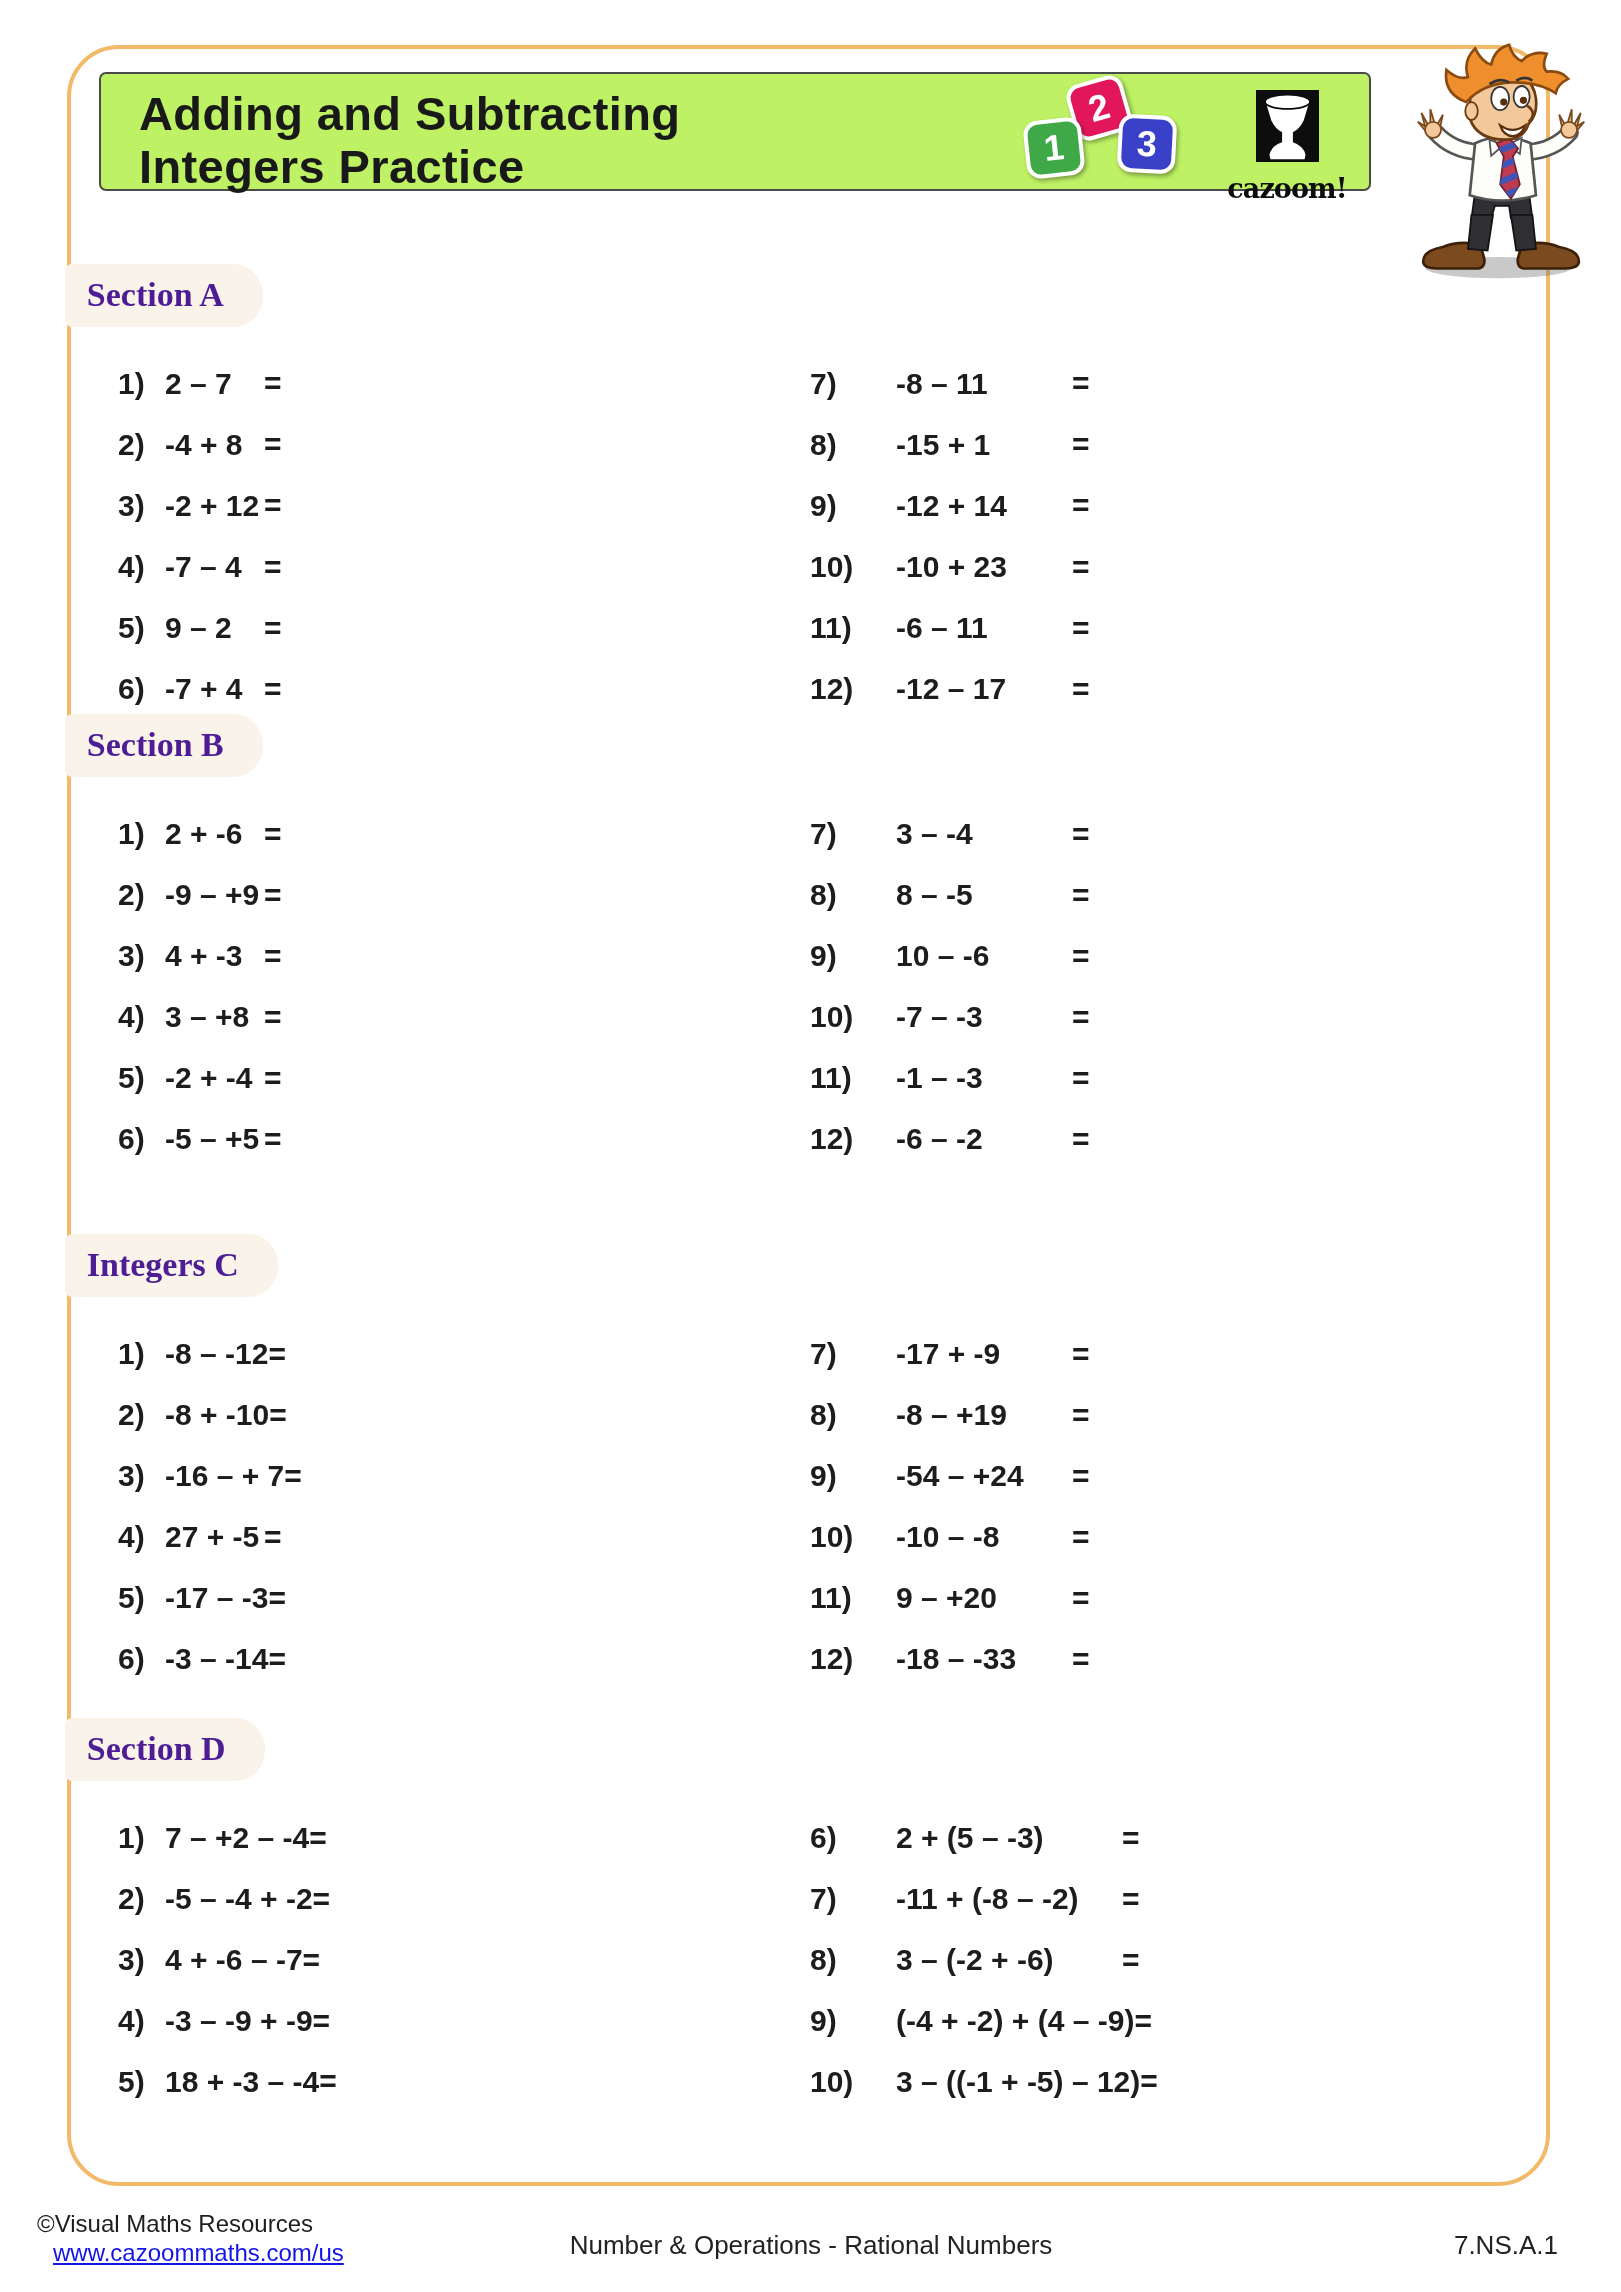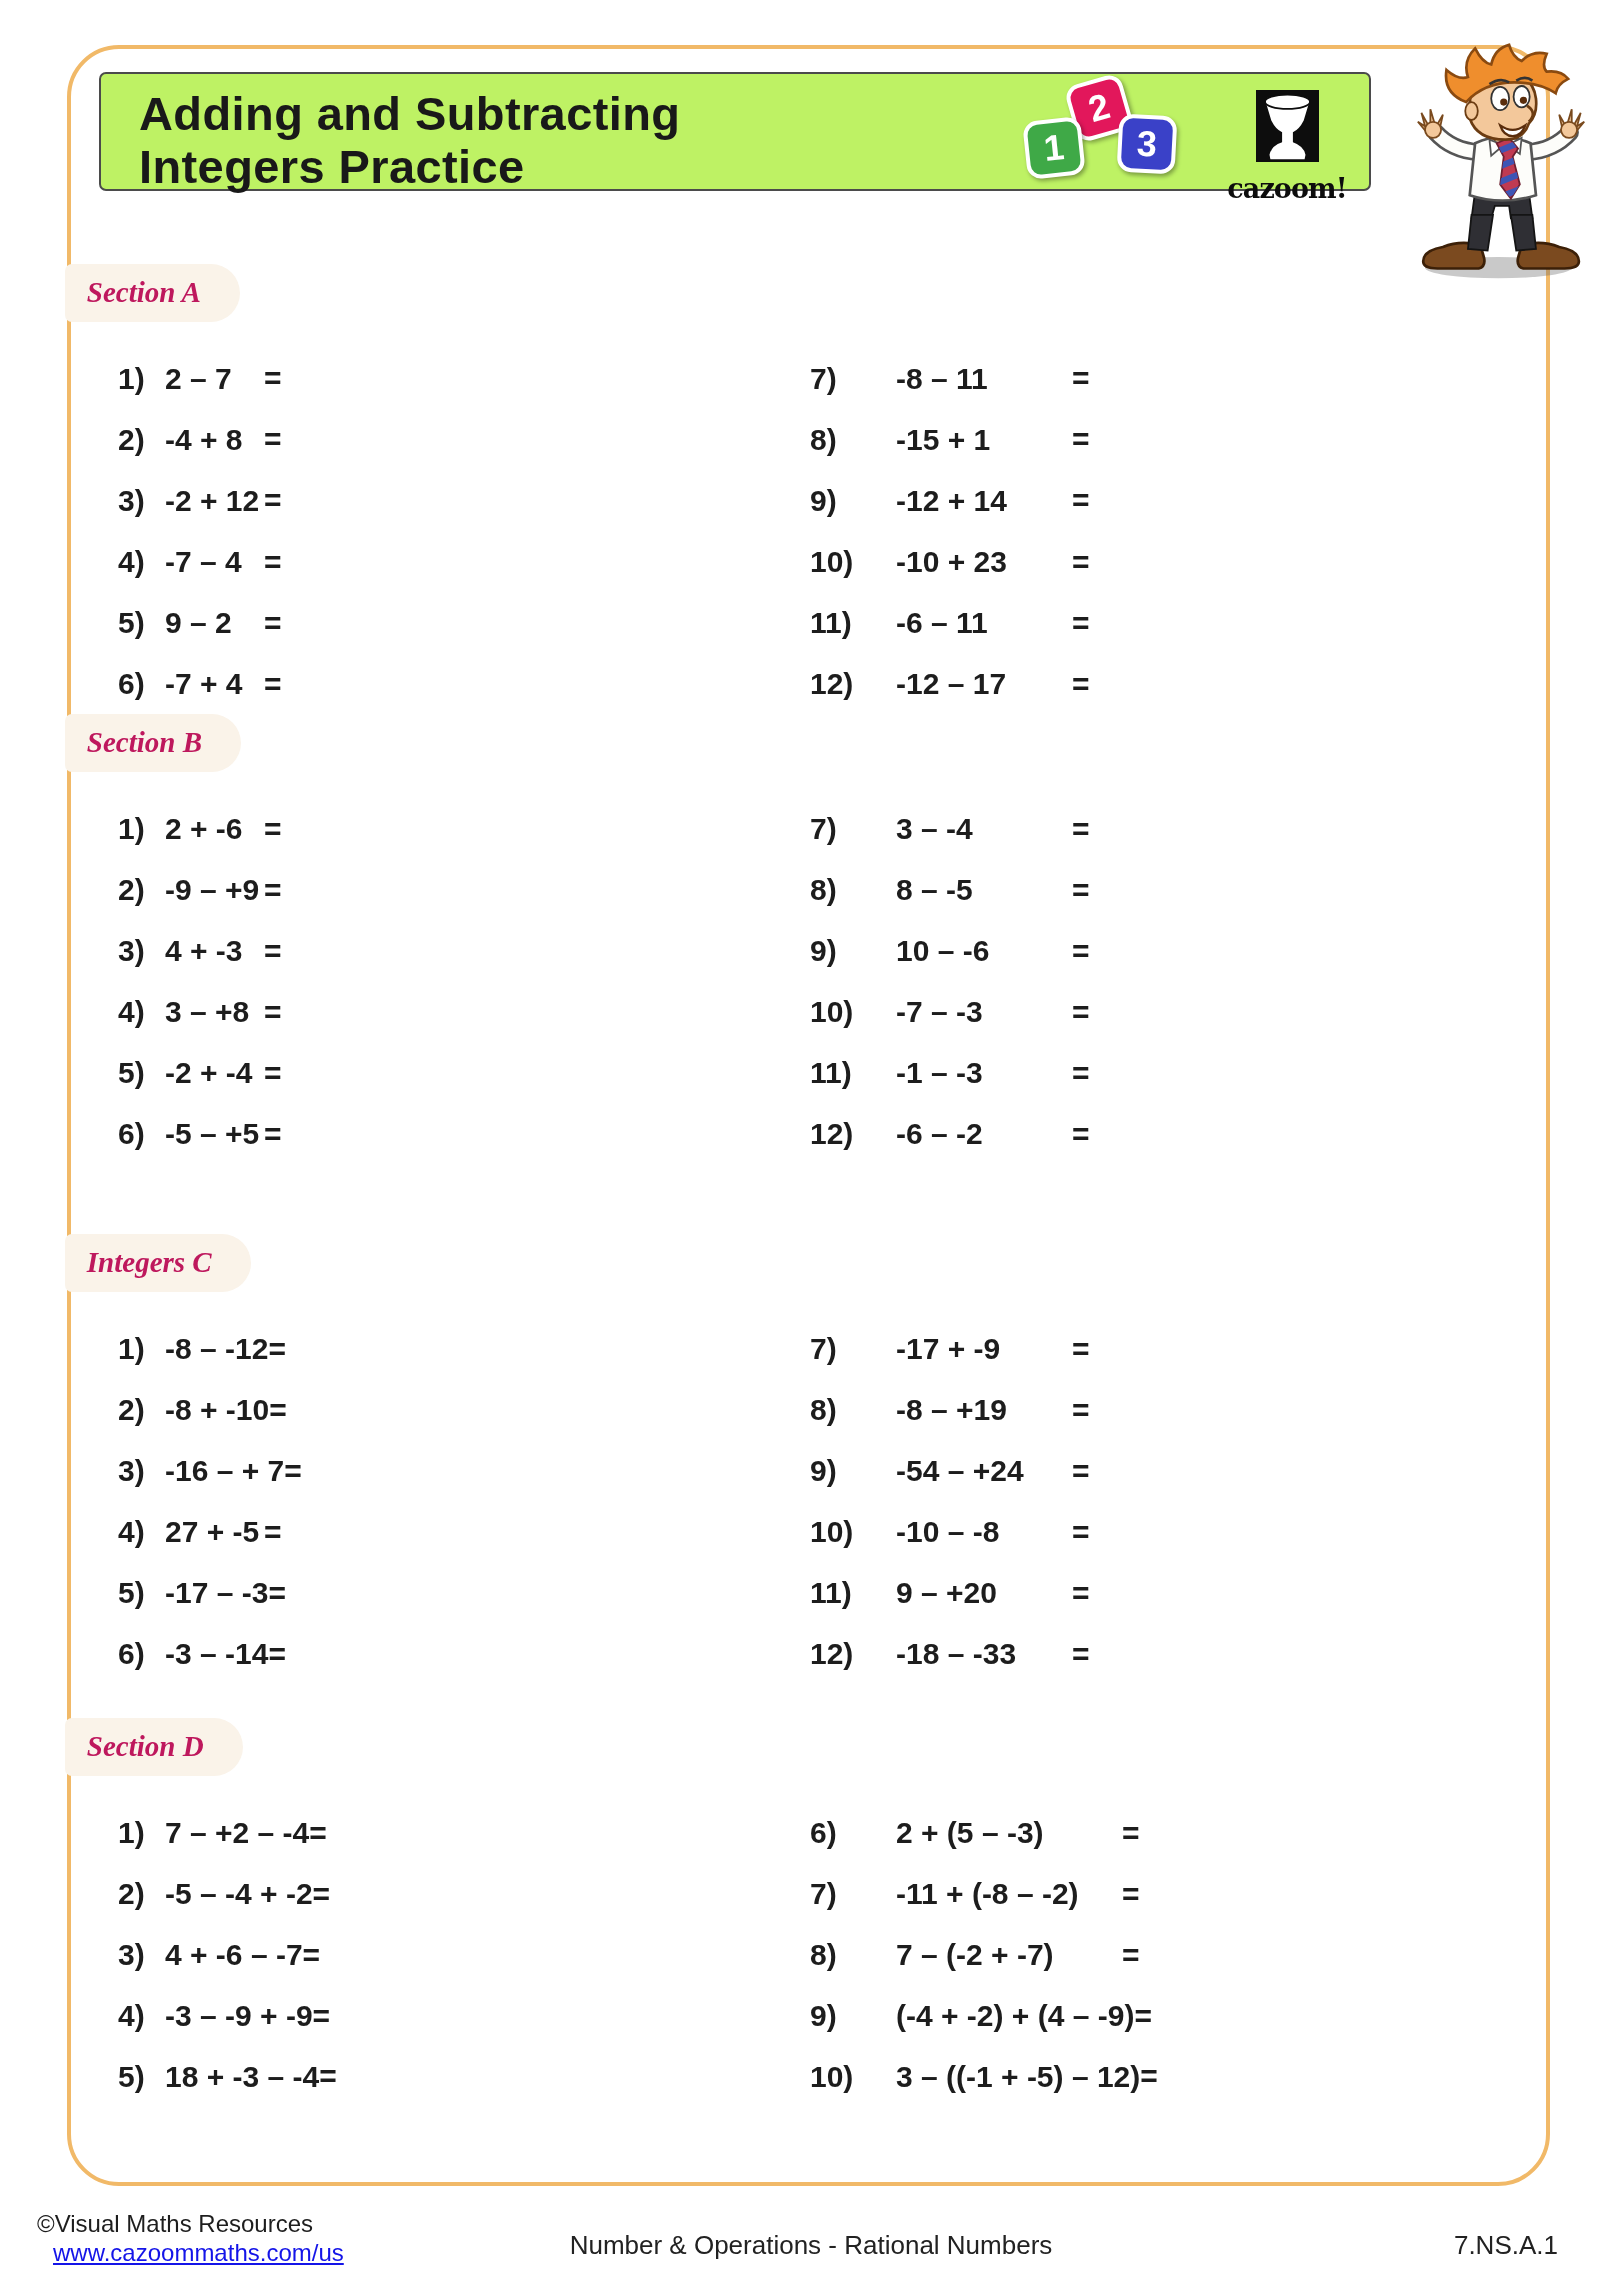--- a/index.html
+++ b/index.html
@@ -38,22 +38,22 @@
     font-family:"DejaVu Serif",serif;font-weight:bold;font-size:27px;color:#0d0d0d;
     letter-spacing:-0.9px;line-height:1.0;margin-top:13px;
   }
   
   .mascot{position:absolute;left:1391px;top:43px;width:221px;height:239px;}
   
   .section{position:absolute;left:68px;width:1486px;}
   .section-label{
     display:inline-block;margin-left:-2.7px;background:#FAF3E9;
     border-radius:7.2px 30px 30px 7.2px;padding:11.6px 39px 13.4px 21.5px;
-    font-family:"Liberation Serif",serif;font-style:italic;font-weight:bold;
-    font-size:29px;color:#be185d;
+    font-family:"Liberation Serif",serif;font-weight:bold;
+    font-size:34px;color:#4c1d95;
   }
   .rows{position:relative;margin-top:27px;}
   .col{position:absolute;top:0;}
   .col-left{left:50px;}
   .col-right{left:742px;}
   .row{display:flex;align-items:center;height:61px;}
   .num{display:inline-block;font-size:30px;font-weight:bold;white-space:nowrap;}
   .col-left .num{width:47px;}
   .col-right .num{width:86px;}
   .expr{display:inline-block;font-size:30px;font-weight:bold;white-space:nowrap;}
@@ -398,21 +398,21 @@
           <span class="expr">2 + (5 – -3)</span>
           <span class="eq">=</span>
         </div>
         <div class="row">
           <span class="num">7)</span>
           <span class="expr">-11 + (-8 – -2)</span>
           <span class="eq">=</span>
         </div>
         <div class="row">
           <span class="num">8)</span>
-          <span class="expr">7 – (-2 + -7)</span>
+          <span class="expr">3 – (-2 + -6)</span>
           <span class="eq">=</span>
         </div>
         <div class="row">
           <span class="num">9)</span>
           <span class="expr">(-4 + -2) + (4 – -9)</span>
           <span class="eq">=</span>
         </div>
         <div class="row">
           <span class="num">10)</span>
           <span class="expr">3 – ((-1 + -5) – 12)</span>

